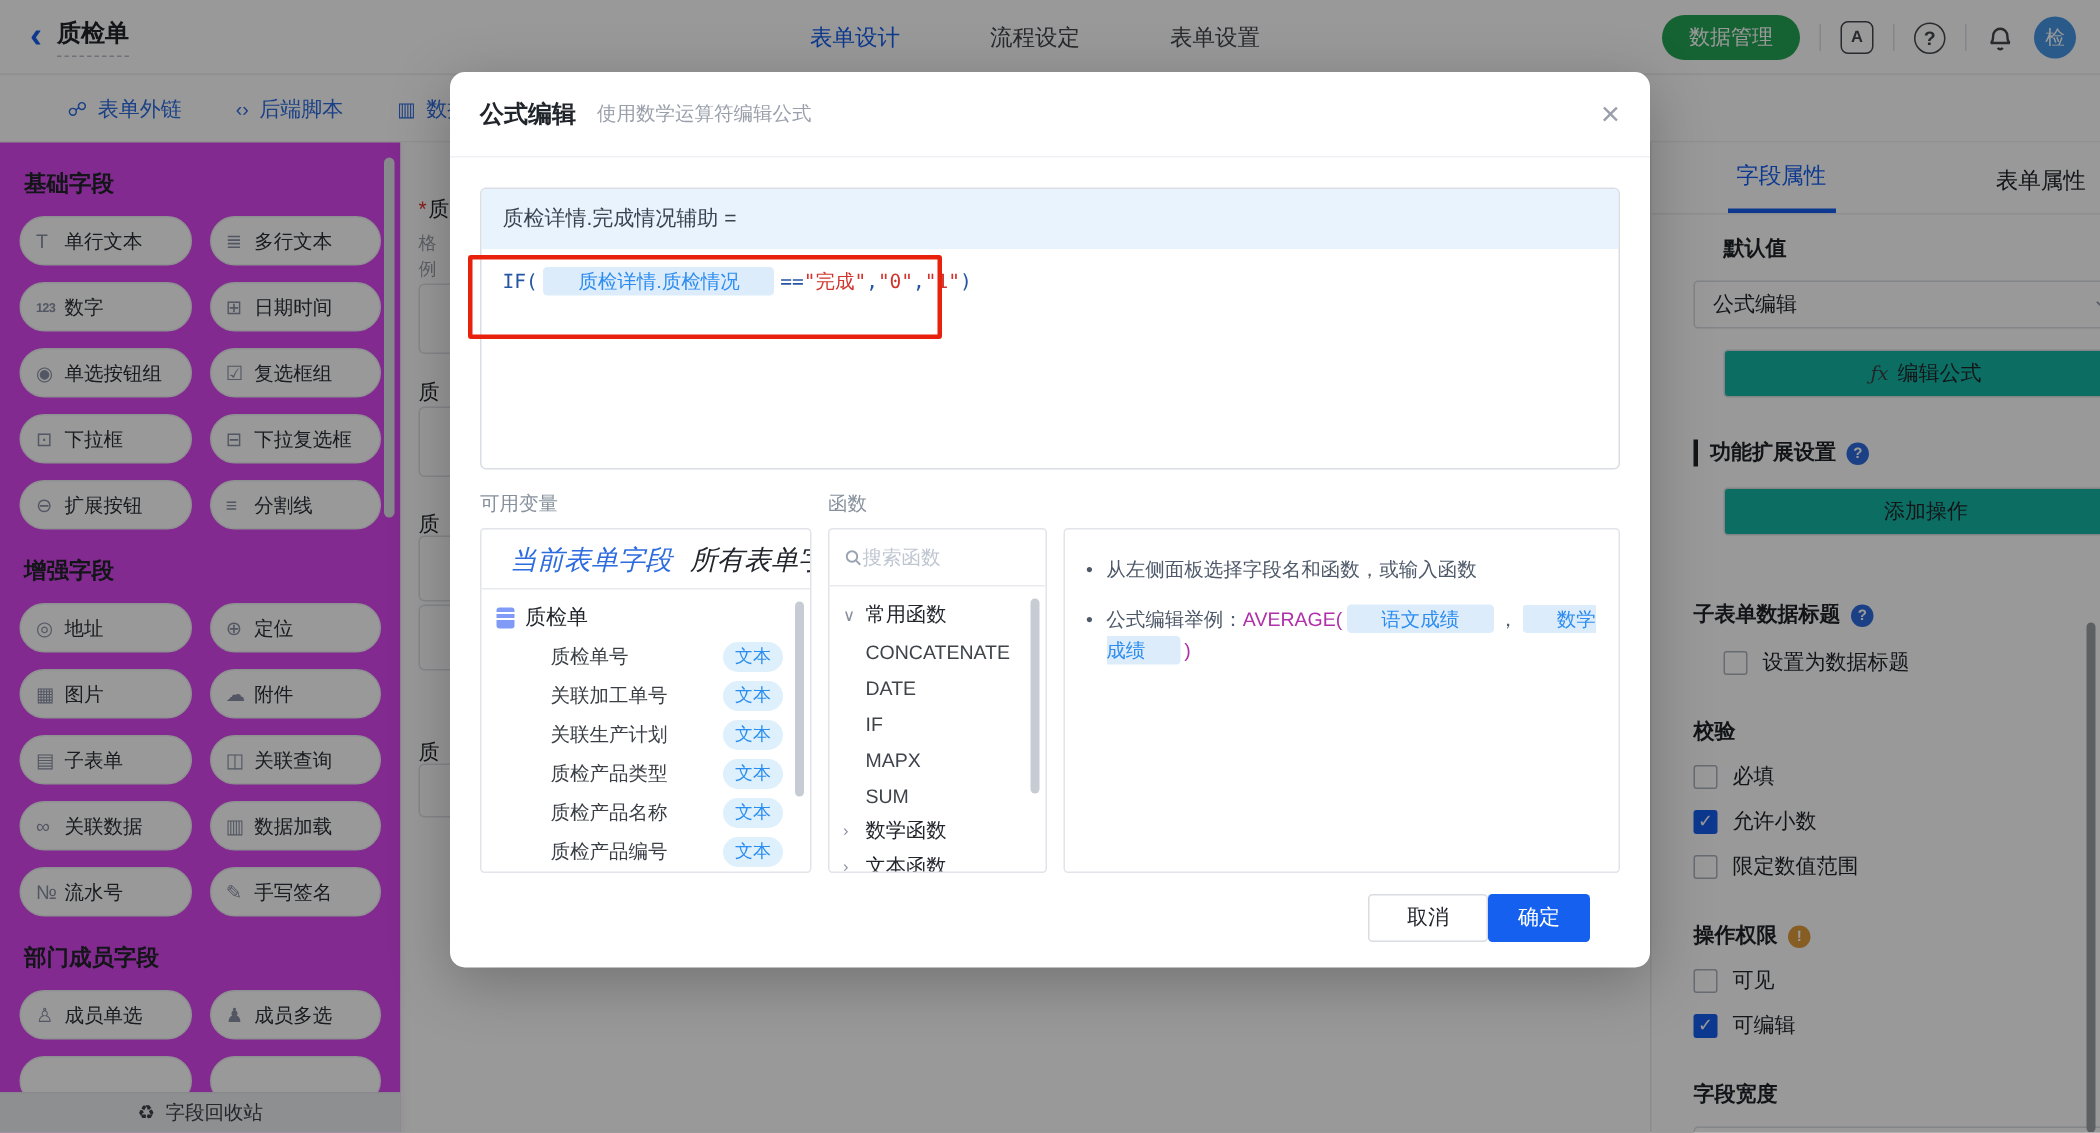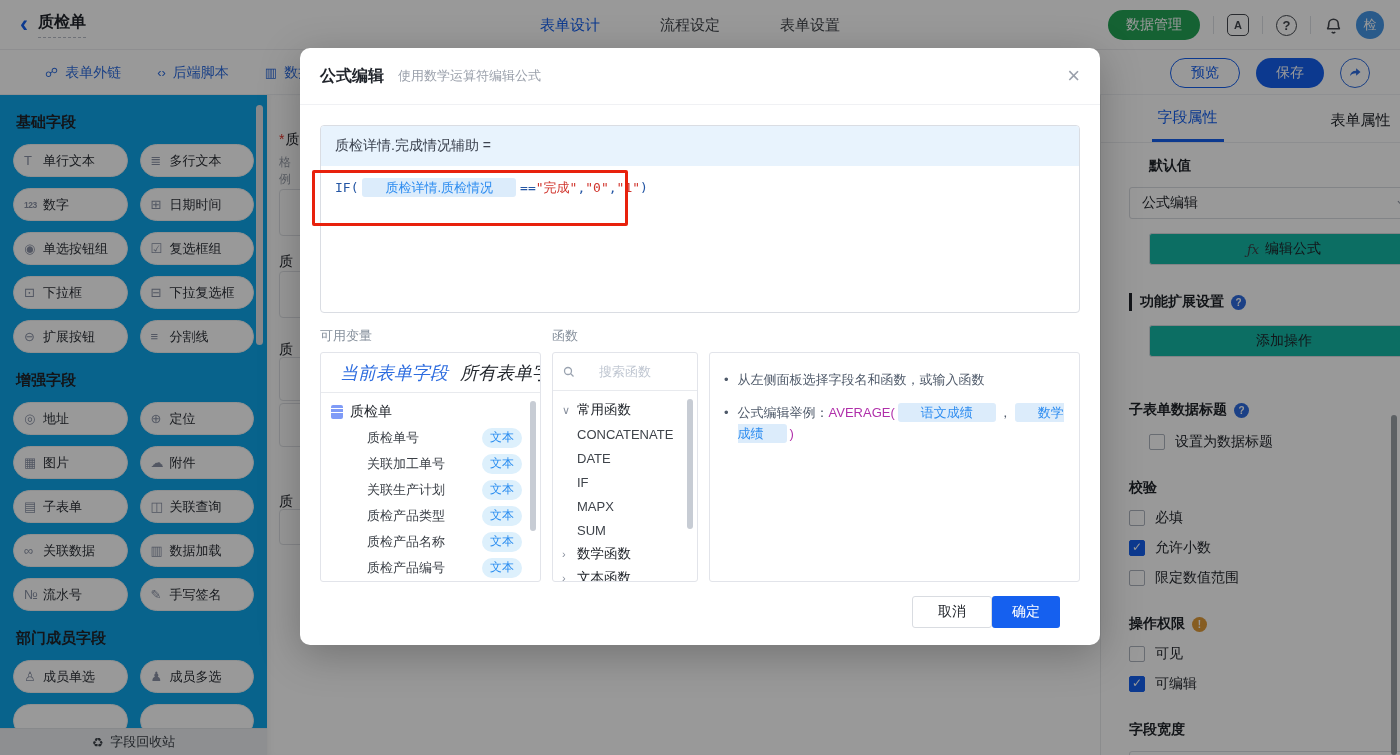--- a/index.html
+++ b/index.html
@@ -3,21 +3,21 @@
 <meta charset="utf-8">
 <style>
   * { margin:0; padding:0; box-sizing:border-box; }
   body { font-family:"Liberation Sans","DejaVu Sans",sans-serif; background:#555; }
   .stage { position:relative; width:1400px; height:755px; overflow:hidden; background:#fff; }
   .abs { position:absolute; }
 
   
   #topbar { left:0; top:0; width:1400px; height:50px; background:#fff; border-bottom:1px solid #ededf1; z-index:1; }
   #toolbar { left:0; top:50px; width:1400px; height:45px; background:#fff; border-bottom:1px solid #eef0f3; z-index:1; }
-  #lsidebar { left:0; top:95px; width:267px; height:660px; background:#0ea5e9; z-index:1; overflow:hidden; padding:0 13px; }
+  #lsidebar { left:0; top:95px; width:267px; height:660px; background:#d946ef; z-index:1; overflow:hidden; padding:0 13px; }
   #canvas { left:267px; top:95px; width:833px; height:660px; background:#fff; z-index:1; box-shadow:inset 6px 0 8px -6px rgba(0,0,0,.08); }
   #rsidebar { left:1100px; top:95px; width:347px; height:660px; background:#fff; border-left:1px solid #e8e9ec; z-index:1; padding:0 28px; }
 
   
   .tb-left { position:absolute; left:20px; top:0; height:50px; display:flex; align-items:center; gap:10px; }
   .back { font-size:24px; color:#1560ef; font-weight:bold; line-height:1; cursor:pointer; margin-top:-3px; }
   .apptitle { font-size:16px; font-weight:bold; color:#20242b; border-bottom:1px dashed #b9bec8; padding-bottom:4px; }
   .tb-tabs { position:absolute; left:540px; top:0; height:50px; display:flex; align-items:center; gap:60px; }
   .tb-tab { font-size:15px; color:#43474d; cursor:pointer; }
   .tb-tab.active { color:#1560ef; }
@@ -100,21 +100,21 @@
   .p-help { flex:1; padding:17px 14px; }
   .var-tabs { height:40px; display:flex; align-items:center; gap:12px; padding:0 19px; border-bottom:1px solid #e8eaee; font-size:18px;font-style:italic; }
   .var-tab { color:#22262c; cursor:pointer; white-space:nowrap; }
   .var-tab.active { color:#2d6cdf; }
   .vrow { height:26px; display:flex; align-items:center; cursor:pointer; }
   .vrow.form { padding:0 10px; gap:7px; font-size:14px; color:#22262c; margin-top:6px; }
   .doc-ic { width:12px; height:14px; border-radius:2px; background:linear-gradient(#7f9bf7 3px,#fff 3px,#fff 4px,#7f9bf7 4px,#7f9bf7 7px,#fff 7px,#fff 8px,#7f9bf7 8px); flex:0 0 12px; }
   .vrow.field { padding-left:46px; padding-right:18px; font-size:13px; color:#3a3f46; }
   .badge { margin-left:auto; background:#ddf0fc; color:#2a8df0; font-size:12px; border-radius:10px; padding:2px 8px; line-height:1.3; }
   .p-scroll { position:absolute; right:4px; width:6px; background:#c7ccd4; border-radius:3px; cursor:pointer; }
-  .fn-search { height:38px; display:flex; align-items:center; gap:24px; padding:0 10px; border-bottom:1px solid #e8eaee; cursor:text; }
+  .fn-search { height:38px; display:flex; align-items:center; gap:0; padding:0 10px; border-bottom:1px solid #e8eaee; cursor:text; }
   .fn-ph { font-size:13px; color:#bfc6d1; }
   .fn-tree { padding:7px 0; }
   .frow { height:24px; display:flex; align-items:center; gap:6px; padding:0 9px; font-size:13.5px; color:#22262c; cursor:pointer; }
   .frow .tchev { color:#868e9c; font-size:11px; width:9px; }
   .fitem { height:24px; display:flex; align-items:center; padding-left:24px; font-size:13px; color:#3f444b; cursor:pointer; }
   .tip { display:flex; gap:9px; font-size:13px; color:#4e5969; line-height:1.6; margin-bottom:12px; }
   .tip .dot { flex:0 0 auto; }
   .tk-avg { color:#b02faa; }
   .tip .tk-chip { margin:0 3px; }
   .m-foot { display:flex; justify-content:flex-end; padding:14px 20px 0; }
@@ -163,29 +163,20 @@
       </span>
       <span class="tl-link">
         <span class="gl">‹›</span>
         <span>后端脚本</span>
       </span>
       <span class="tl-link">
         <span class="gl">▥</span>
         <span>数据权</span>
       </span>
     </div>
-    <div class="tl-actions">
-      <span class="btn-outline">预览</span>
-      <span class="btn-solid">保存</span>
-      <span class="share-circ">
-        <svg width="15" height="15" viewBox="0 0 24 24">
-            <path d="M13 5l7 6-7 6v-4c-5 0-8 1.5-10 5 .8-6 4-9 10-9z" fill="#2d6cdf"></path>
-          </svg>
-      </span>
-    </div>
   </div>
 
   <div id="lsidebar" class="abs">
     <div class="sec-title">基础字段</div>
     <div class="pill-grid">
       <div class="pill">
           <span class="picon">T</span>
           <span>单行文本</span>
         </div>
       <div class="pill">

